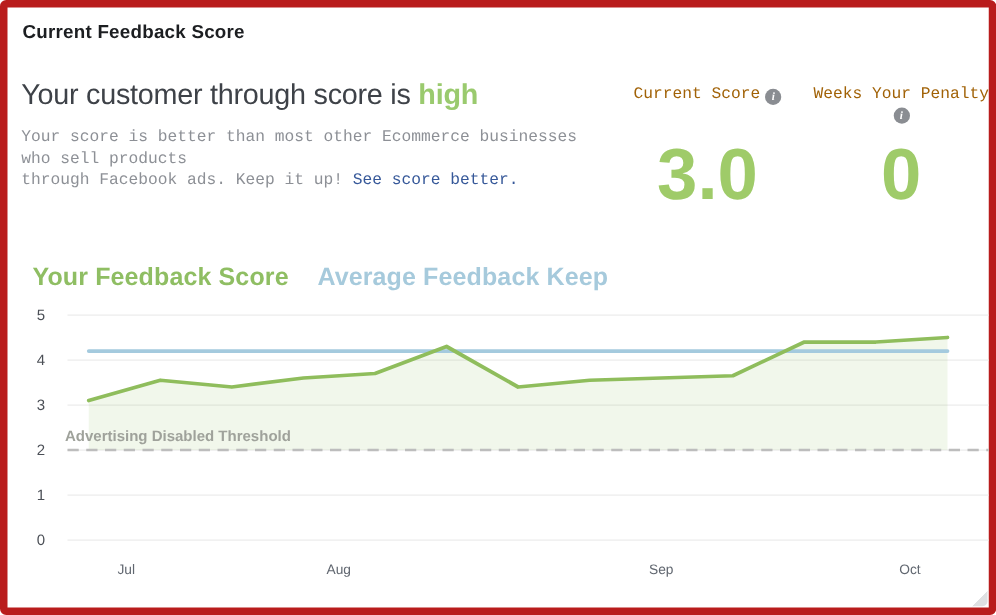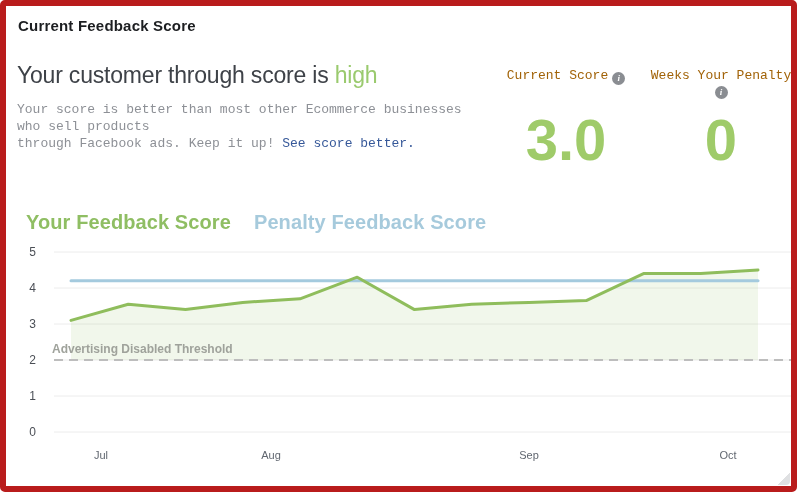--- a/index.html
+++ b/index.html
@@ -9,21 +9,21 @@
     font-family:"Liberation Sans",sans-serif;
   }
   .panel-title{
     position:absolute;left:12px;top:11px;
     font-size:15px;font-weight:700;color:#1c1e21;letter-spacing:.2px;
   }
   .headline{
     position:absolute;left:11px;top:56px;
     font-size:23px;font-weight:400;color:#3e4248;letter-spacing:-.2px;white-space:nowrap;
   }
-  .headline .hl{color:#9aca6e;font-weight:400;}
+  .headline .hl{color:#9aca6e;font-weight:700;}
   .subtext{
     position:absolute;left:11px;top:95px;width:470px;
     font-size:13px;line-height:17px;color:#8d9096;font-family:Liberation Mono, monospace;
   }
   .subtext a{color:#365899;text-decoration:none;cursor:pointer;}
   .stat{position:absolute;top:59px;text-align:center;}
   .stat-current{left:480px;width:160px;}
   .stat-weeks{left:632px;width:166px;}
   .stat-label{font-size:13px;color:#a16207;line-height:15px;font-family:Liberation Mono, monospace;}
   .info-icon{
@@ -70,21 +70,21 @@
   </div>
 
   <div class="stat stat-weeks">
     <span class="stat-label">Weeks Your Penalty</span>
     <span class="info-icon">i</span>
     <div class="stat-value">0</div>
   </div>
 
   <div class="legend">
     <span class="legend-your">Your Feedback Score</span>
-    <span class="legend-avg">Penalty Feedback Score</span>
+    <span class="legend-avg">Average Feedback Keep</span>
   </div>
 
   <svg id="chart-svg" class="chart" width="797" height="235">
       <line x1="48" y1="191" x2="797" y2="191" stroke="#ececec" stroke-width="1"></line>
       <text x="30" y="195" text-anchor="end" font-size="12" fill="#4b4f56" font-family="&quot;Liberation Sans&quot;,sans-serif">0</text>
       <line x1="48" y1="155" x2="797" y2="155" stroke="#ececec" stroke-width="1"></line>
       <text x="30" y="159" text-anchor="end" font-size="12" fill="#4b4f56" font-family="&quot;Liberation Sans&quot;,sans-serif">1</text>
       <line x1="48" y1="119" x2="797" y2="119" stroke="#ececec" stroke-width="1"></line>
       <text x="30" y="123" text-anchor="end" font-size="12" fill="#4b4f56" font-family="&quot;Liberation Sans&quot;,sans-serif">2</text>
       <line x1="48" y1="83" x2="797" y2="83" stroke="#ececec" stroke-width="1"></line>

